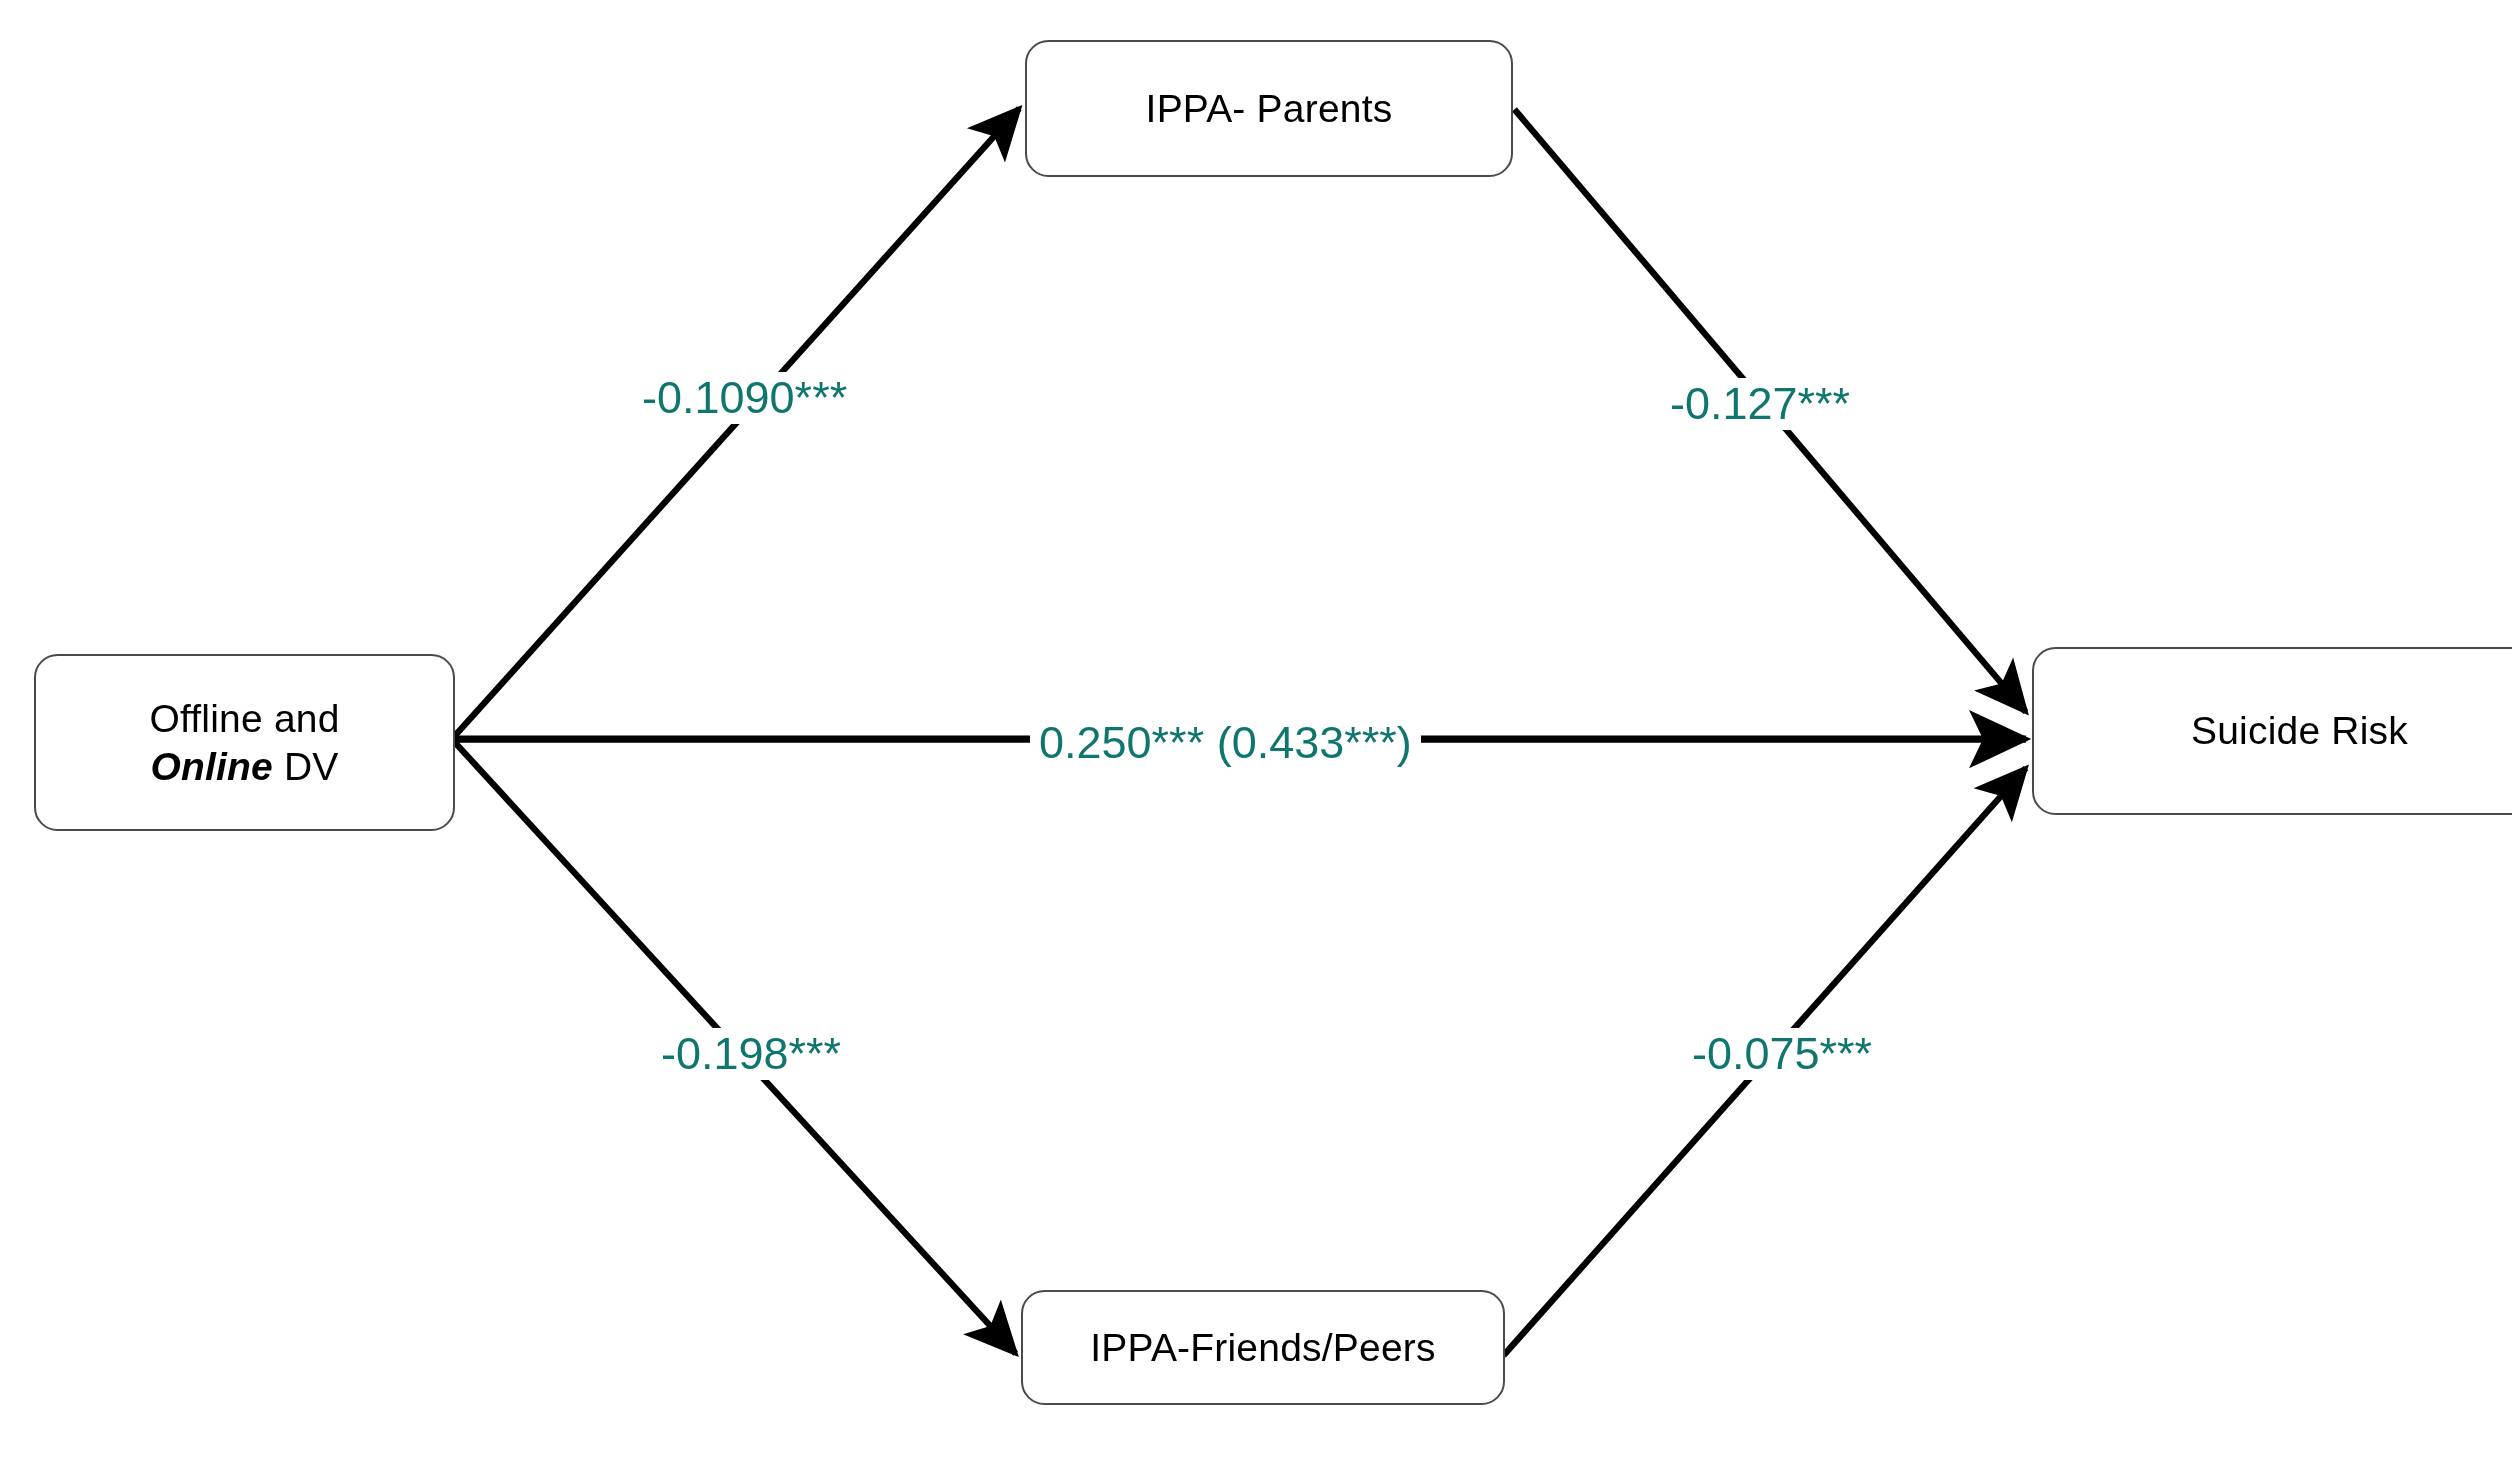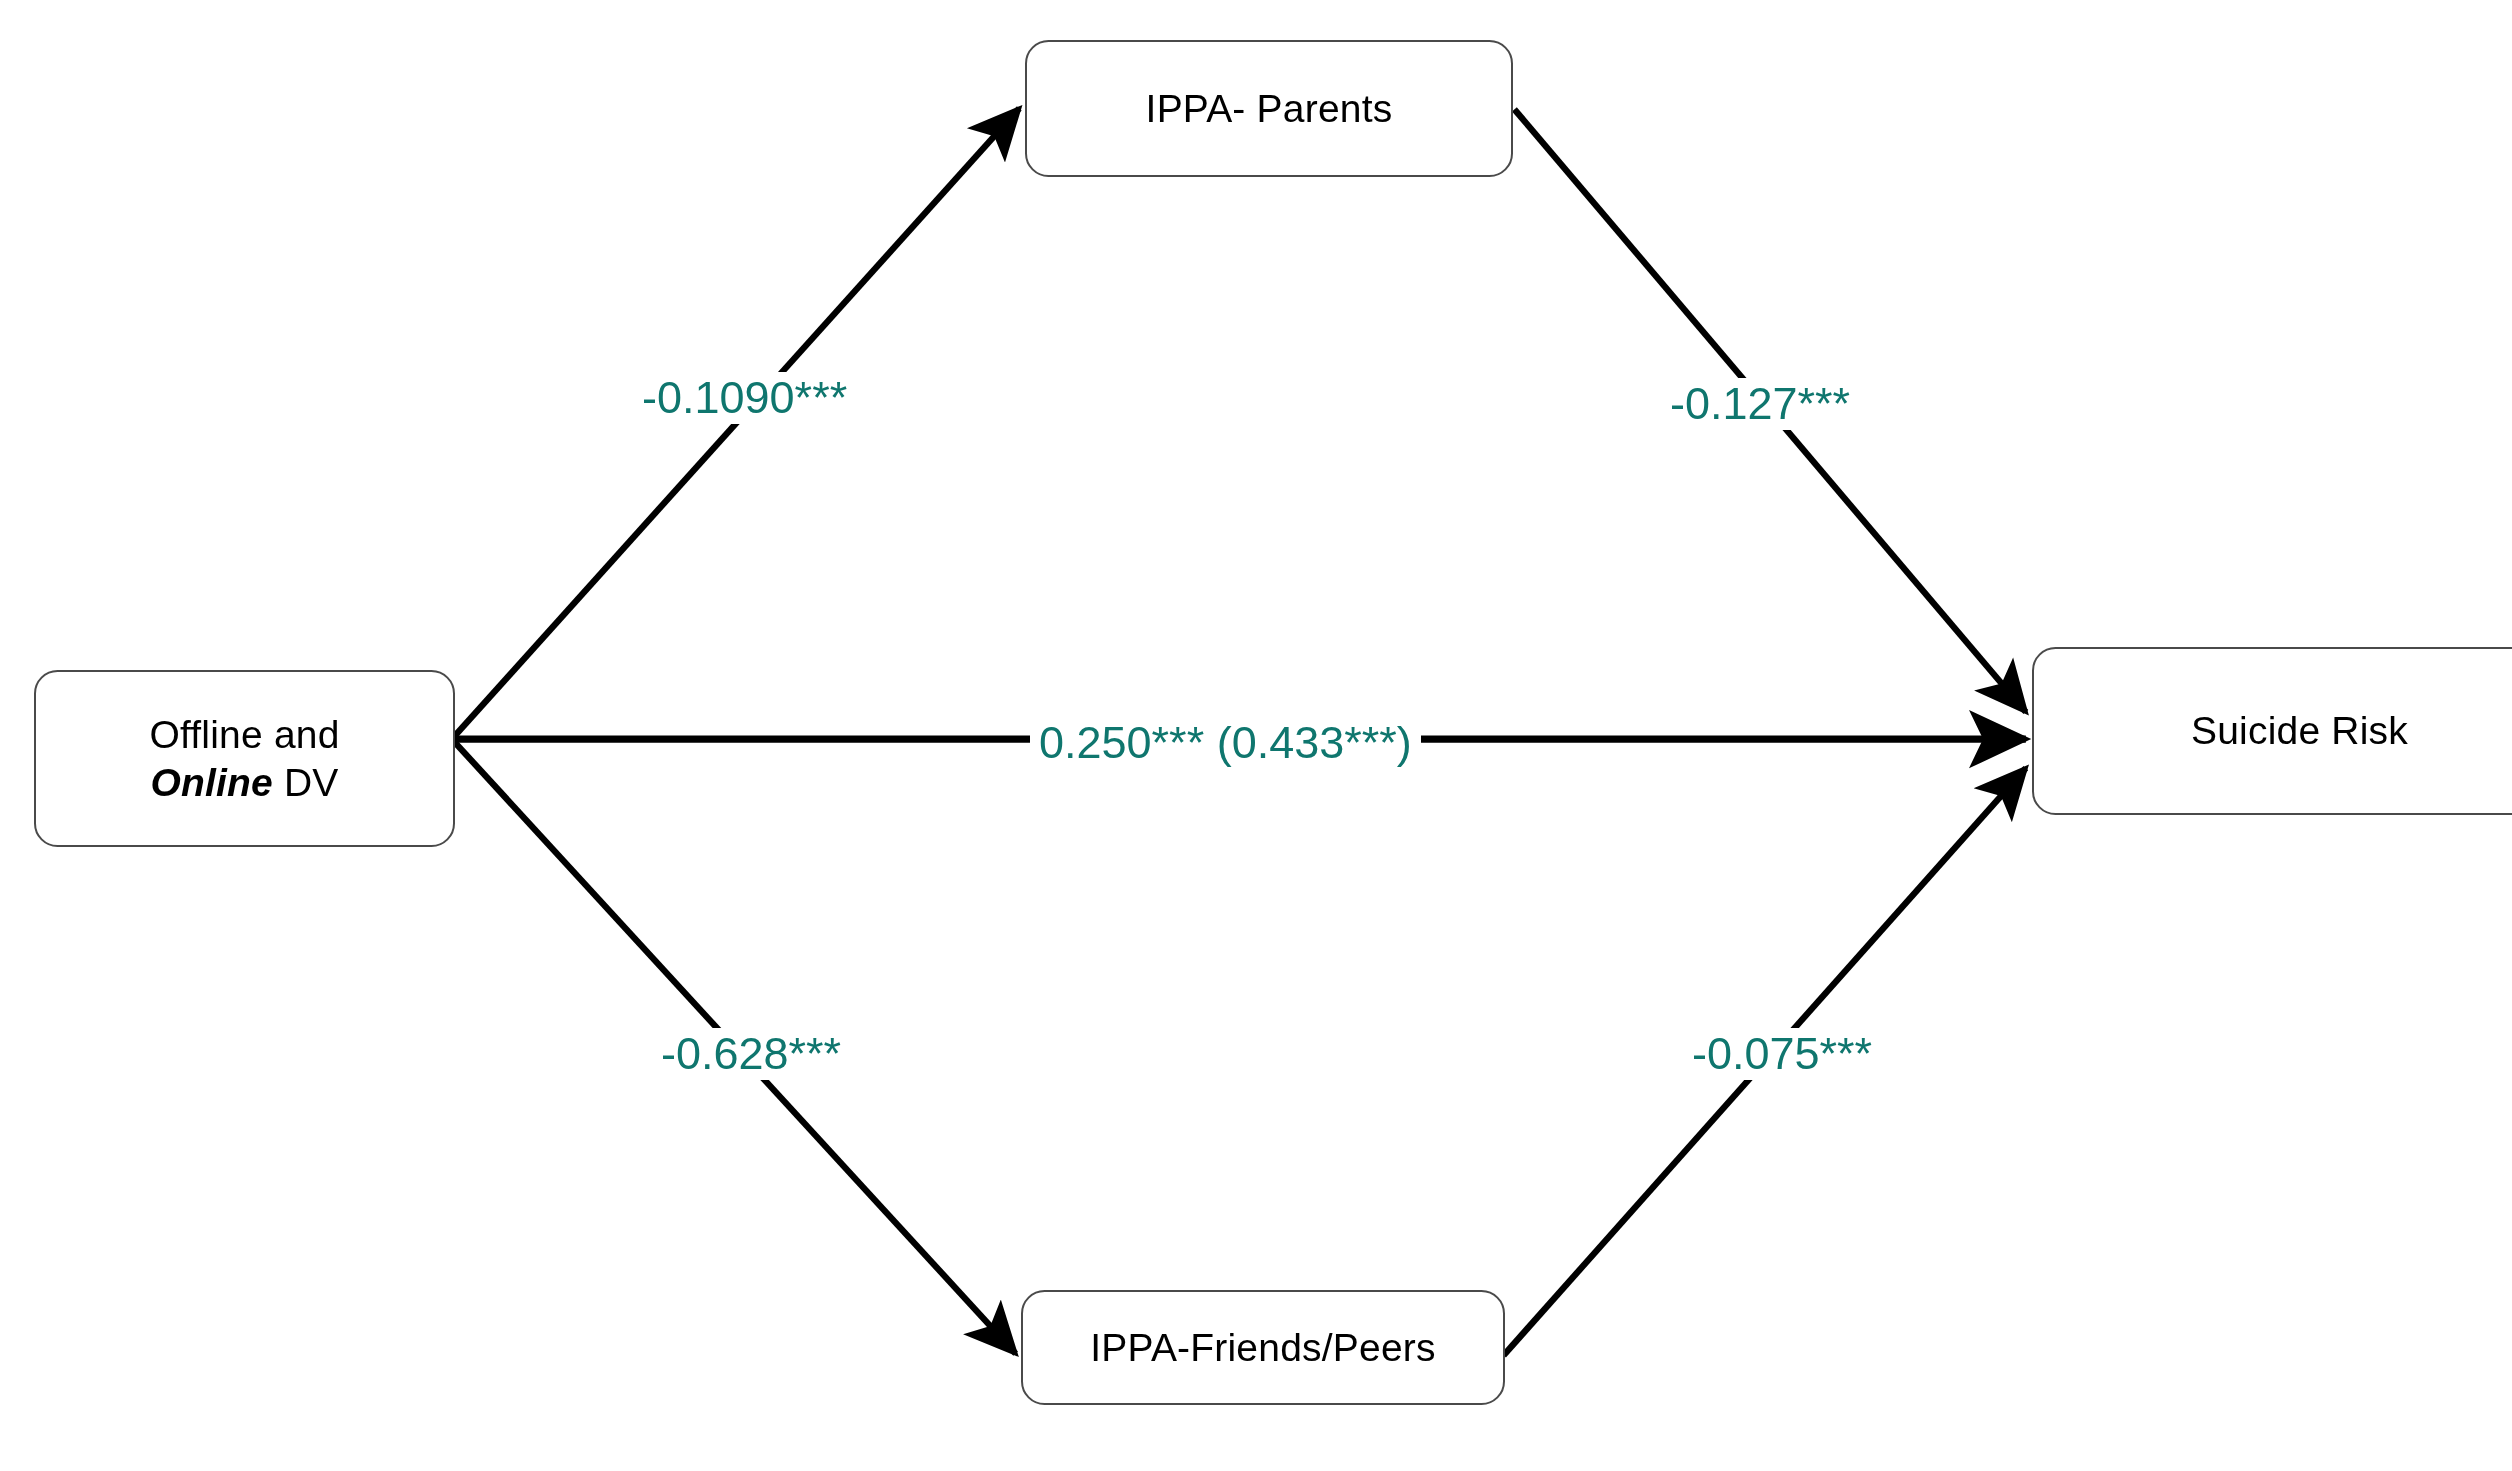--- a/index.html
+++ b/index.html
@@ -46,21 +46,20 @@
   }
   .node-label .em {
     font-style: italic;
     font-weight: bold;
   }
   #node-offline-online-dv {
     left: 34px;
     top: 654px;
     width: 421px;
     height: 177px;
-    margin-top: 16px;
   }
   #node-ippa-parents {
     left: 1025px;
     top: 40px;
     width: 488px;
     height: 137px;
   }
   #node-ippa-friends-peers {
     left: 1021px;
     top: 1290px;
@@ -141,18 +140,18 @@
   <div class="node-box" id="node-suicide-risk">
     <span class="node-label">Suicide Risk</span>
   </div>
 
   <div class="edge-label" id="edge-label-dv-parents">-0.1090***</div>
 
   <div class="edge-label" id="edge-label-parents-suicide">-0.127***</div>
 
   <div class="edge-label" id="edge-label-direct">0.250*** (0.433***)</div>
 
-  <div class="edge-label" id="edge-label-dv-friends">-0.628***</div>
+  <div class="edge-label" id="edge-label-dv-friends">-0.198***</div>
 
   <div class="edge-label" id="edge-label-friends-suicide">-0.075***</div>
 
 </div>
 
 
 </body></html>

